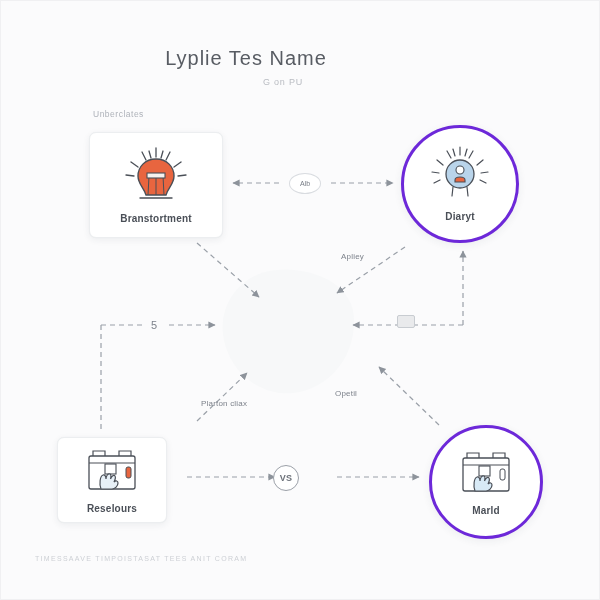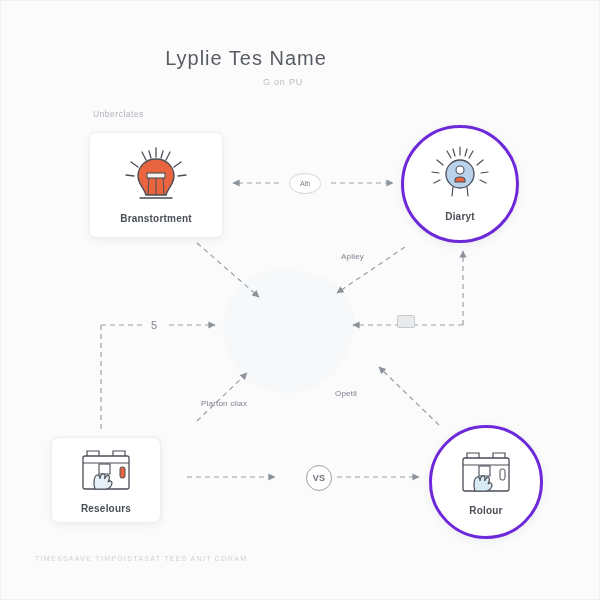--- a/index.html
+++ b/index.html
@@ -107,21 +107,21 @@
   .icon-wrap {
     display: flex;
     align-items: center;
     justify-content: center;
   }
 
   
   #node-brainstorm { left: 88px;  top: 131px; width: 134px; height: 106px; }
   #node-diary      { left: 400px; top: 124px; width: 118px; height: 118px; }
   #node-center     { left: 232px; top: 277px; width: 110px; height: 104px; }
-  #node-resources  { left: 50px;  top: 436px; width: 110px; height: 86px;  }
+  #node-resources  { left: 56px;  top: 436px; width: 110px; height: 86px;  }
   #node-world      { left: 428px; top: 424px; width: 114px; height: 114px; }
 
   
   #node-center {
     background: #ffffff;
     border: none;
     border-radius: 46% 54% 50% 50% / 48% 44% 56% 52%;
     box-shadow: 0 2px 10px rgba(40,50,70,0.08);
   }
   #blob-bg {
@@ -296,32 +296,32 @@
       <svg width="62" height="50" viewBox="0 0 62 50">
         <rect x="8" y="10" width="46" height="33" rx="2" fill="#ffffff" stroke="#4a4f57" stroke-width="1.3"></rect>
         <path d="M12,10 L12,5 L24,5 L24,10" fill="none" stroke="#4a4f57" stroke-width="1.2"></path>
         <path d="M38,10 L38,5 L50,5 L50,10" fill="none" stroke="#4a4f57" stroke-width="1.2"></path>
         <line x1="8" y1="17" x2="54" y2="17" stroke="#4a4f57" stroke-width="1.1"></line>
         <rect x="45" y="21" width="5" height="11" rx="2" fill="#ffffff" stroke="#4a4f57" stroke-width="1"></rect>
         <rect x="24" y="18" width="11" height="10" fill="#ffffff" stroke="#4a4f57" stroke-width="1.1"></rect>
         <path d="M20,43 C18,38 19,30 22,29 C24,28 25,31 25,33 C25,30 27,27 29,28 C30,28.5 30,31 29.5,33 C30.5,30 33,28.5 34,30 C35,31.5 34,34 33,36 C35,34 37,35 37,37 C37,40 34,43 31,43 Z" fill="#d8eaf6" stroke="#4a4f57" stroke-width="1.2"></path>
       </svg>
     </div>
-    <div class="node-label">Rolour</div>
+    <div class="node-label">Marld</div>
   </div>
 
   <div class="badge-oval" style="left:288px; top:172px; width:30px; height:19px;">Alb</div>
 
   <div class="edge-label" style="left:340px; top:251px;">Apliey</div>
 
   <div class="badge-rect" style="left:396px; top:314px; width:16px; height:11px;"></div>
 
   <div class="edge-label" style="left:334px; top:388px;">Opetil</div>
 
   <div class="edge-label" style="left:200px; top:398px;">Plarton cliax</div>
 
   <div class="edge-label" style="left:150px; top:318px; font-size:11px; color:#7d828b;">5</div>
 
-  <div class="badge-vs" style="left:305px; top:464px;">VS</div>
+  <div class="badge-vs" style="left:272px; top:464px;">VS</div>
 
   <div id="footer">TIMESSAAVE TIMPOISTASAT TEES ANIT CORAM</div>
 
 </div>
 
 </body></html>

